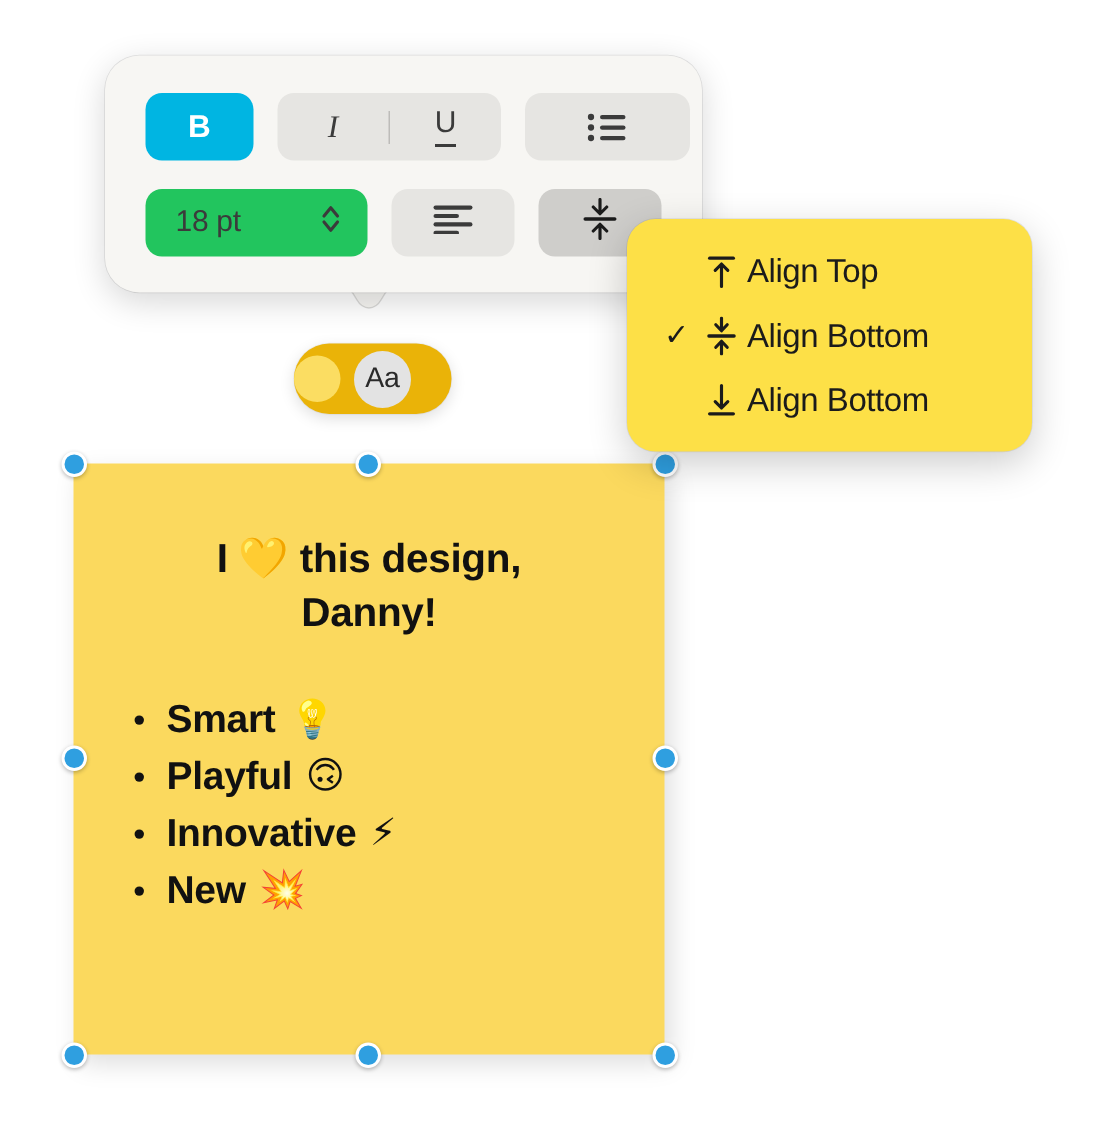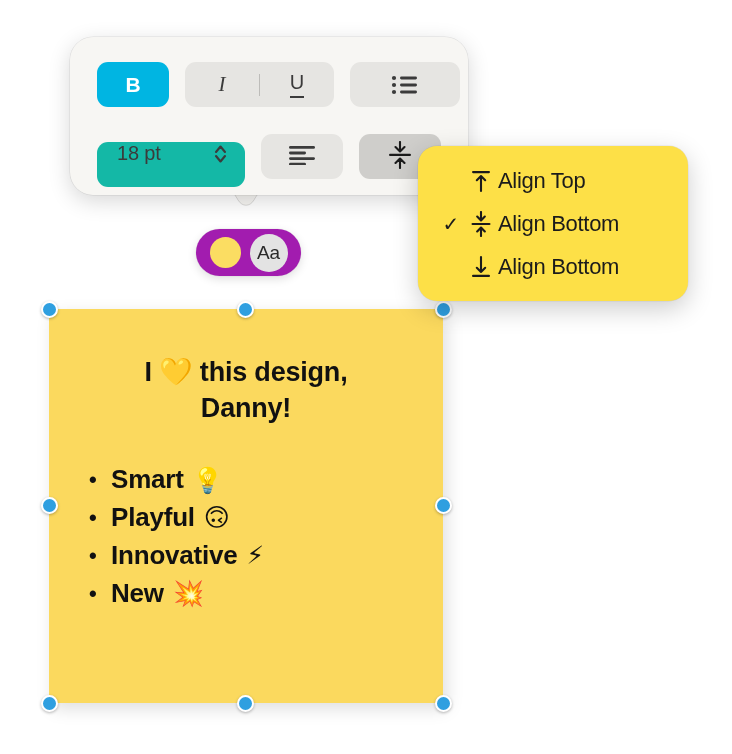--- a/index.html
+++ b/index.html
@@ -53,23 +53,23 @@
   .handle{
     position:absolute;width:17px;height:17px;border-radius:50%;
     background:#2F9FE0;border:2.5px solid #ffffff;
     box-sizing:border-box;
     box-shadow:0 1px 3px rgba(0,0,0,0.28);
   }
 
   
   .style-pill{
     position:absolute;left:196px;top:229px;width:105px;height:47px;
-    background:#a21caf;border-radius:24px;
+    background:#eab308;border-radius:24px;
     box-shadow:0 3px 10px rgba(0,0,0,0.13),0 0 0 0.5px rgba(0,0,0,0.05);
-    display:flex;align-items:center;justify-content:center;gap:9px;
+    display:flex;align-items:center;gap:9px;
   }
   .swatch{
     width:31px;height:31px;border-radius:50%;background:#FBDD62;
   }
   .aa-btn{
     width:38px;height:38px;border-radius:50%;background:#E3E3E3;
     display:flex;align-items:center;justify-content:center;
     font-size:19px;color:#2A2A2A;letter-spacing:-0.2px;
   }
 
@@ -102,23 +102,23 @@
     width:72px;height:45px;border-radius:11px;background:#00B5E2;
     display:flex;align-items:center;justify-content:center;
     color:#ffffff;font-weight:bold;font-size:21px;
   }
   .btn-italic{width:74px;font-style:italic;font-size:21px;font-family:"Liberation Serif",serif;}
   .btn-underline{width:74px;font-size:20px;}
   .btn-underline span{border-bottom:2px solid #3B3B3B;padding-bottom:2px;}
   .divider{width:1px;height:22px;background:#BDBCB9;}
   .btn-list{width:110px;}
   .btn-size{
-    width:148px;border-radius:11px;background:#14b8a6;height:45px;
-    display:flex;align-items:flex-start;justify-content:space-between;
-    padding:0 17px 0 20px;box-sizing:border-box;margin-top:16px;
+    width:148px;border-radius:11px;background:#22c55e;height:45px;
+    display:flex;align-items:center;justify-content:space-between;
+    padding:0 17px 0 20px;box-sizing:border-box;
   }
   .size-label{font-size:20px;color:#3B3B3B;letter-spacing:-0.2px;}
   .btn-align{
     width:82px;height:45px;border-radius:11px;background:#E6E5E2;
     display:flex;align-items:center;justify-content:center;
   }
   .btn-valign{
     width:82px;height:45px;border-radius:11px;background:#CFCECB;
     display:flex;align-items:center;justify-content:center;
   }

